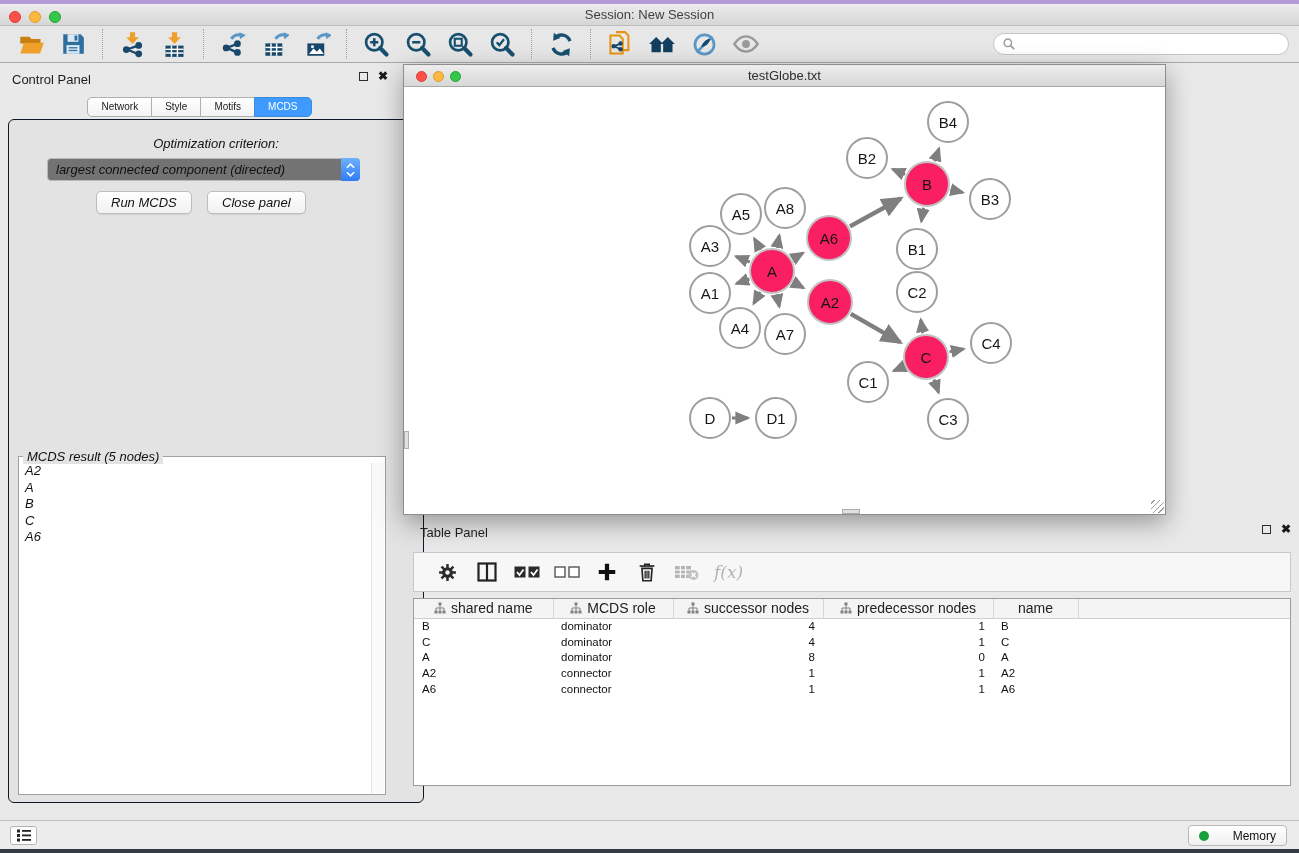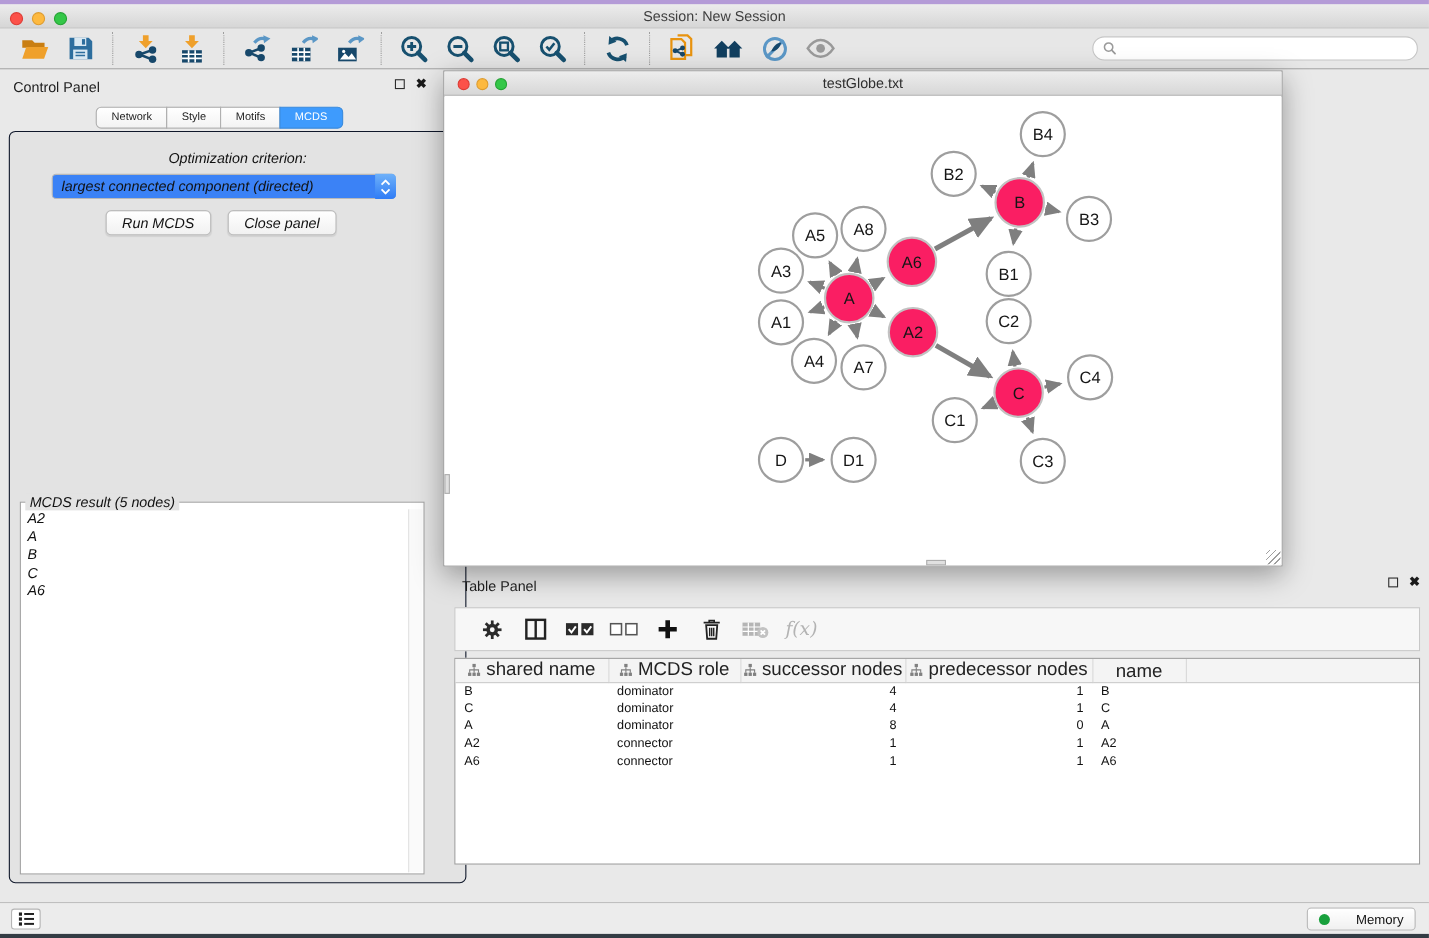--- a/index.html
+++ b/index.html
@@ -62,21 +62,21 @@
   .seg.active { background:#3e9bfd; color:#fff; border-color:#3a8bdd; }
 
   .cp-tabs { position:absolute; left:0; top:31px; width:100%; }
   .cp-content {
     position:absolute; left:5px; top:53px; width:416px; height:684px;
     background:#e3e3e3; border:1px solid #0f172a; border-radius:6px;font-style:italic;
   }
   .opt-label { text-align:center; margin-top:16px; font-size:13px; color:#111; }
   .dropdown {
     position:absolute; left:38px; top:38px; width:313px; height:23px;
-    background:#3b82f6; border:1px solid #b9b9b9; border-radius:4px;
+    background:#737373; border:1px solid #b9b9b9; border-radius:4px;
     display:flex; align-items:center;
   }
   .dropdown .dd-text { flex:1; font-size:13px; color:#111; padding-left:8px; white-space:nowrap; overflow:hidden; }
   .dd-stepper {
     width:19px; height:23px; margin:-1px -1px -1px 0; border-radius:0 4px 4px 0;
     background:linear-gradient(#6eb1f9,#2f7cf6); display:flex; flex-direction:column;
     align-items:center; justify-content:center; gap:2px;
   }
   .mac-btn {
     position:absolute; height:23px; background:linear-gradient(#ffffff,#f1f1f1);
@@ -130,21 +130,21 @@
   .tp-ico { width:26px; height:26px; display:flex; align-items:center; justify-content:center; }
   .fx-label { font-family:"DejaVu Serif", serif; font-style:italic; font-size:17px; color:#b3b3b3; }
 
   .data-table {
     position:absolute; left:8px; top:79px; width:878px; height:188px;
     background:#fff; border:1px solid #9d9d9d; overflow:hidden;
   }
   table.grid { border-collapse:collapse; table-layout:fixed; width:100%; }
   table.grid th {
     height:19px; background:#f4f4f4; border-bottom:1px solid #cfcfcf; border-right:1px solid #d6d6d6;
-    font-size:17px; font-weight:normal; color:#222; text-align:center; white-space:nowrap; overflow:hidden;
+    font-size:14px; font-weight:normal; color:#222; text-align:center; white-space:nowrap; overflow:hidden;
   }
   table.grid th:last-child { border-right:none; }
   table.grid th .hdr-inner { display:inline-flex; align-items:center; gap:5px; }
   table.grid td {
     height:15.8px; font-size:11.5px; color:#111; white-space:nowrap; overflow:hidden; padding:0 8px;
   }
   td.al { text-align:left; } td.ar { text-align:right; padding-right:10px; }
   .tp-tabs { position:absolute; left:0; right:0; top:270px; display:flex; justify-content:center; }
 
   

